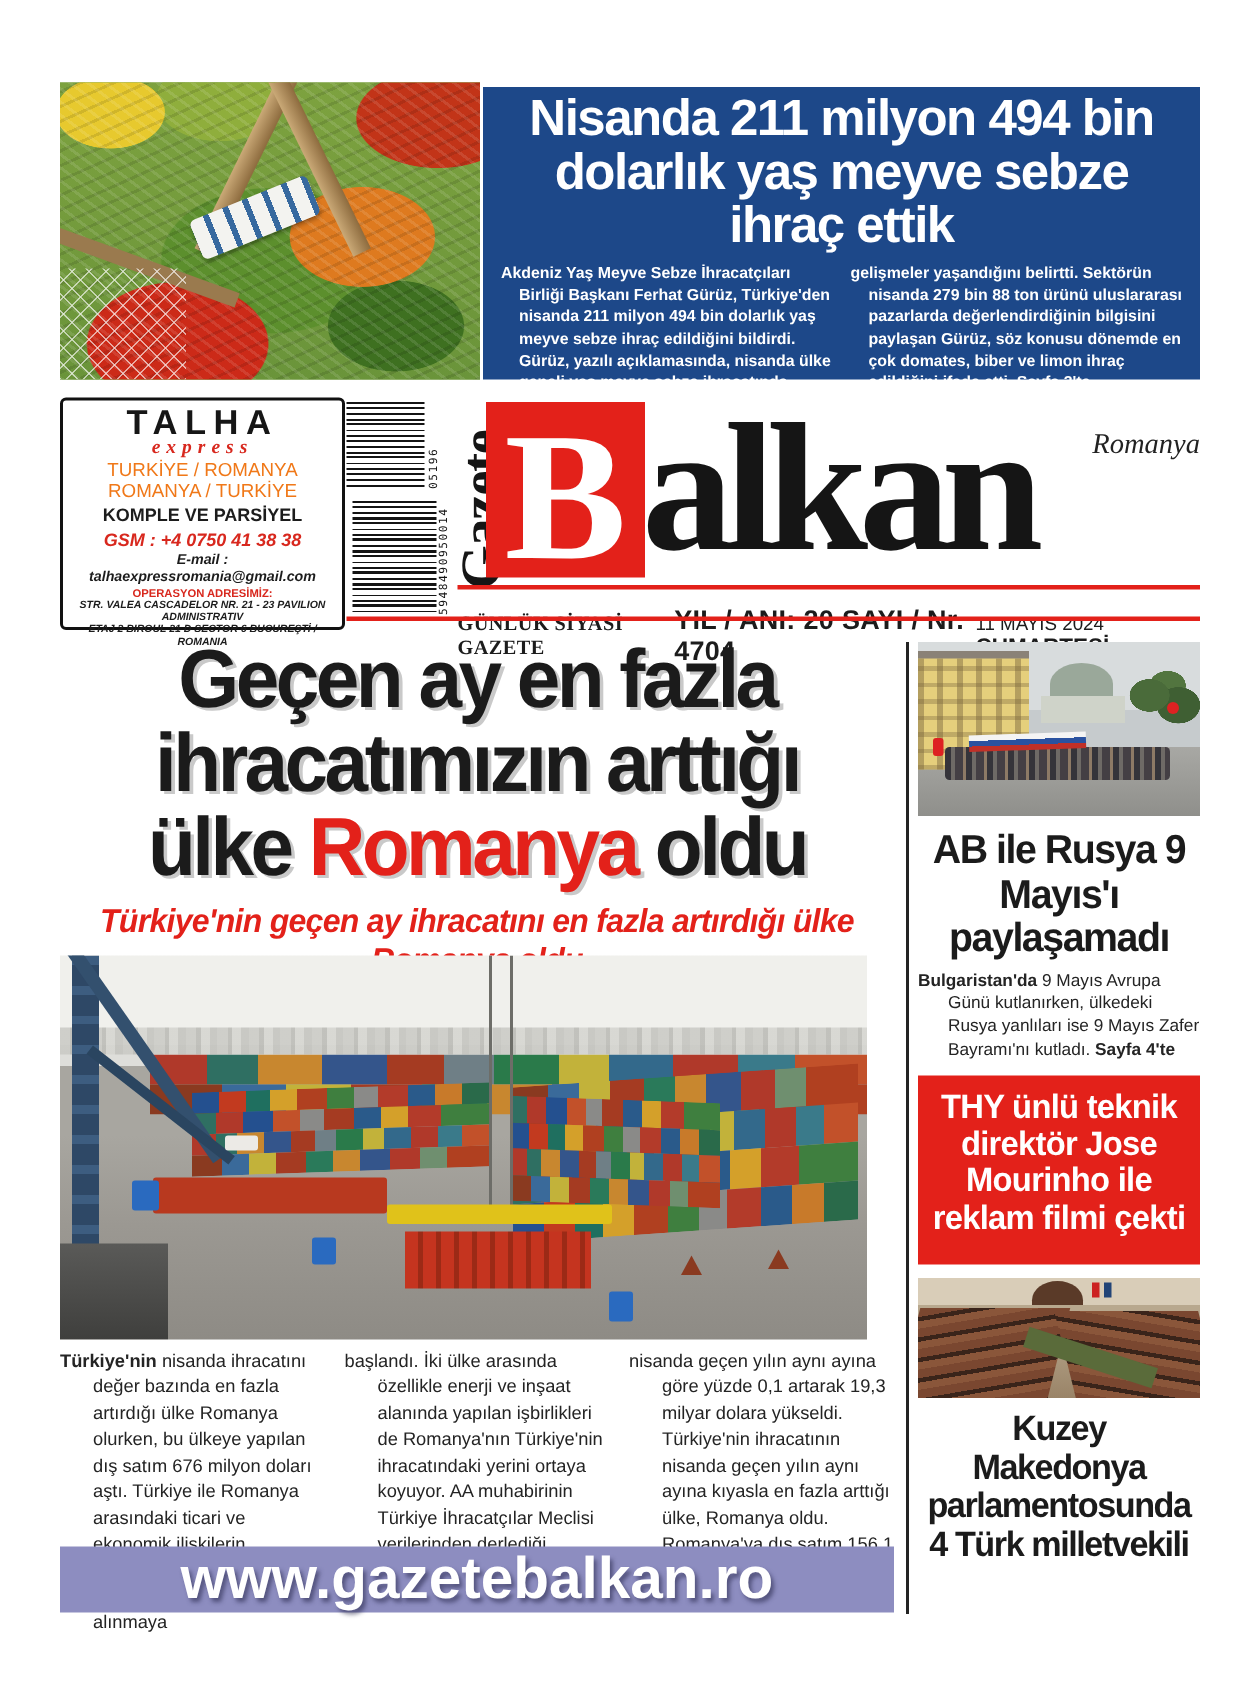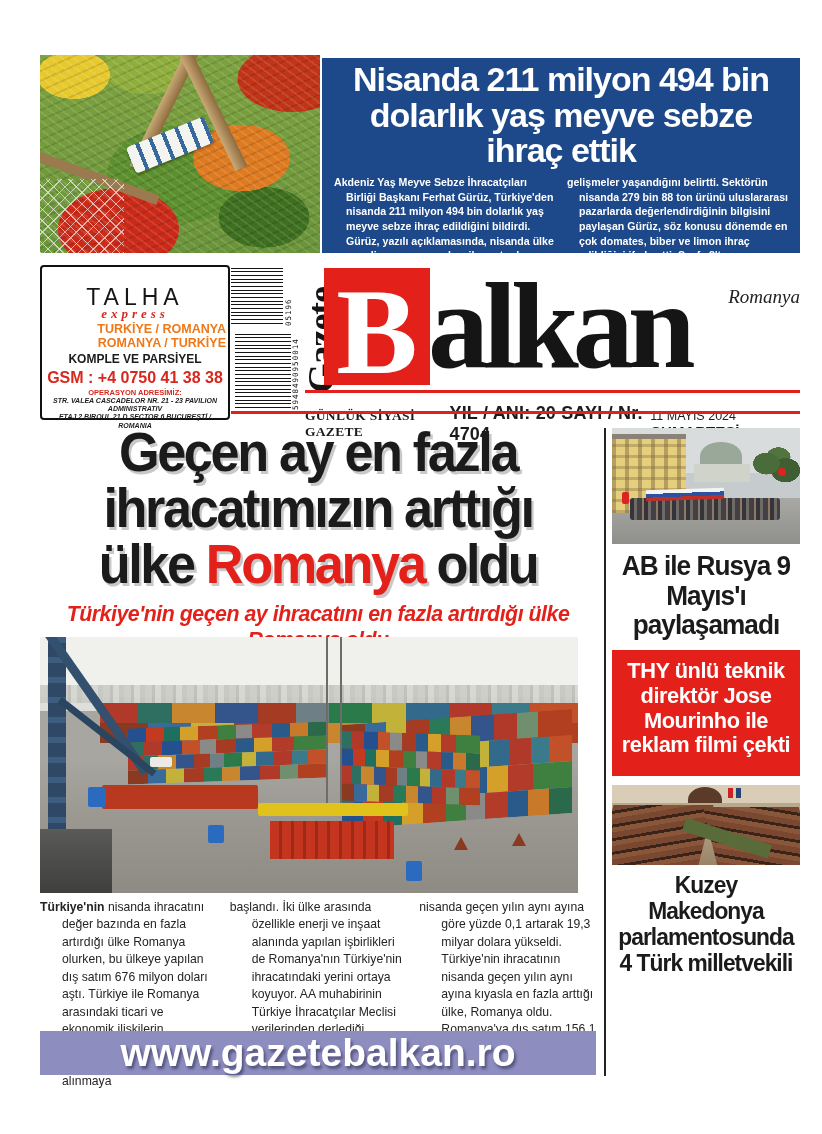--- a/index.html
+++ b/index.html
@@ -28,25 +28,25 @@
   .stand-edge{position:absolute;left:-8px;top:118px;width:130px;height:10px;background:#9a7a4e;transform:rotate(20deg);}
   .mesh{position:absolute;left:0;bottom:0;width:84px;height:74px;opacity:.8;background:
       repeating-linear-gradient(45deg,rgba(255,255,255,.75) 0 1px,transparent 1px 8px),
       repeating-linear-gradient(-45deg,rgba(255,255,255,.75) 0 1px,transparent 1px 8px);}
   #top-blue{left:322px;top:58px;width:478px;height:195px;background:#1d4889;color:#fff;}
   #top-blue h1{margin:4px 6px 2px;text-align:center;font-size:34px;line-height:1.05;letter-spacing:-1px;font-weight:bold;}
   #top-blue .cols{display:flex;gap:12px;padding:4px 12px 0;}
   #top-blue .cols p{margin:0;flex:1;font-size:10.6px;font-weight:bold;line-height:1.38;padding-left:12px;text-indent:-12px;}
   
   #ad-box{left:40px;top:265px;width:182px;height:145px;border:2.5px solid #111;border-radius:4px;text-align:center;padding:3px 2px;box-sizing:content-box;}
-  .ad-brand{font-size:23px;font-weight:normal;letter-spacing:5px;line-height:1;color:#161616;margin-top:16px;}
+  .ad-brand{font-size:23px;font-weight:bold;letter-spacing:5px;line-height:1;color:#161616;}
   .ad-express{font-family:"Liberation Serif",serif;font-style:italic;color:#d8281e;font-size:13px;letter-spacing:4px;margin-top:-3px;font-weight:bold;}
-  .ad-route{color:#f07818;font-weight:bold;font-size:12.5px;line-height:1.15;text-align:right;}
+  .ad-route{color:#f07818;font-weight:normal;font-size:12.5px;line-height:1.15;}
   .ad-line{font-weight:bold;font-size:12px;line-height:1.15;margin-top:2px;}
-  .ad-gsm{color:#d8281e;font-weight:bold;font-size:16px;margin-top:2px;}
+  .ad-gsm{color:#d8281e;font-weight:bold;font-style:italic;font-size:12px;margin-top:2px;}
   .ad-email{font-weight:bold;font-style:italic;font-size:9.5px;margin-top:1px;}
   .ad-oplabel{color:#d8281e;font-weight:bold;font-size:7.5px;margin-top:1px;}
   .ad-addr{font-weight:bold;font-style:italic;font-size:7px;line-height:1.2;}
   #barcode-col{left:231px;top:266px;width:72px;height:146px;}
   .bars{position:absolute;left:0;width:52px;background:
       repeating-linear-gradient(180deg,#141414 0 1.5px,#fff 1.5px 3px,#141414 3px 4.5px,#fff 4.5px 7.5px,#141414 7.5px 8.5px,#fff 8.5px 11px);}
   .bars1{top:2px;height:58px;}
   .bars2{top:68px;height:74px;left:4px;width:56px;}
   .bc-num{position:absolute;writing-mode:vertical-rl;transform:rotate(180deg);font-family:"DejaVu Sans Mono",monospace;font-size:7.5px;letter-spacing:1px;color:#111;}
   .bc-num1{left:53px;top:2px;height:58px;}
@@ -165,20 +165,21 @@
   </div>
 </div>
 
 <div class="abs" id="ad-box">
   <div class="ad-brand">TALHA</div>
   <div class="ad-express">express</div>
   <div class="ad-route">TURKİYE / ROMANYA</div>
   <div class="ad-route">ROMANYA / TURKİYE</div>
   <div class="ad-line">KOMPLE VE PARSİYEL</div>
   <div class="ad-gsm">GSM : +4 0750 41 38 38</div>
+  <div class="ad-email">E-mail : talhaexpressromania@gmail.com</div>
   <div class="ad-oplabel">OPERASYON ADRESİMİZ:</div>
   <div class="ad-addr">STR. VALEA CASCADELOR NR. 21 - 23 PAVILION ADMINISTRATIV</div>
   <div class="ad-addr">ETAJ 2 BIROUL 21 D SECTOR 6 BUCUREŞTİ / ROMANIA</div>
 </div>
 
 <div class="abs" id="barcode-col">
   <div class="bars bars1"></div>
   <div class="bc-num bc-num1">05196</div>
   <div class="bars bars2"></div>
   <div class="bc-num bc-num2">5948490950014</div>
@@ -264,20 +265,23 @@
     <div class="sof-building"></div>
     <div class="sof-dome"></div>
     <div class="sof-domebase"></div>
     <div class="sof-trees"></div>
     <div class="sof-crowd"></div>
     <div class="sof-flag"></div>
     <div class="sof-runner"></div>
     <div class="sof-sign"></div>
   </div>
   <div class="sb-h" id="sb-h1">AB ile Rusya 9 Mayıs'ı paylaşamadı</div>
+  <div class="sb-body">
+    <p><b>Bulgaristan'da</b><span> 9 Mayıs Avrupa Günü kutlanırken, ülkedeki Rusya yanlıları ise 9 Mayıs Zafer Bayramı'nı kutladı.</span> <b>Sayfa 4'te</b></p>
+  </div>
 
   <div id="red-story">
     <div class="sb-h">THY ünlü teknik direktör Jose Mourinho ile reklam filmi çekti</div>
   </div>
 
   <div class="sb-photo" id="parl-photo">
     <div class="parl-door"></div>
     <div class="parl-flag1"></div>
     <div class="parl-flag2"></div>
     <div class="parl-left"></div>

